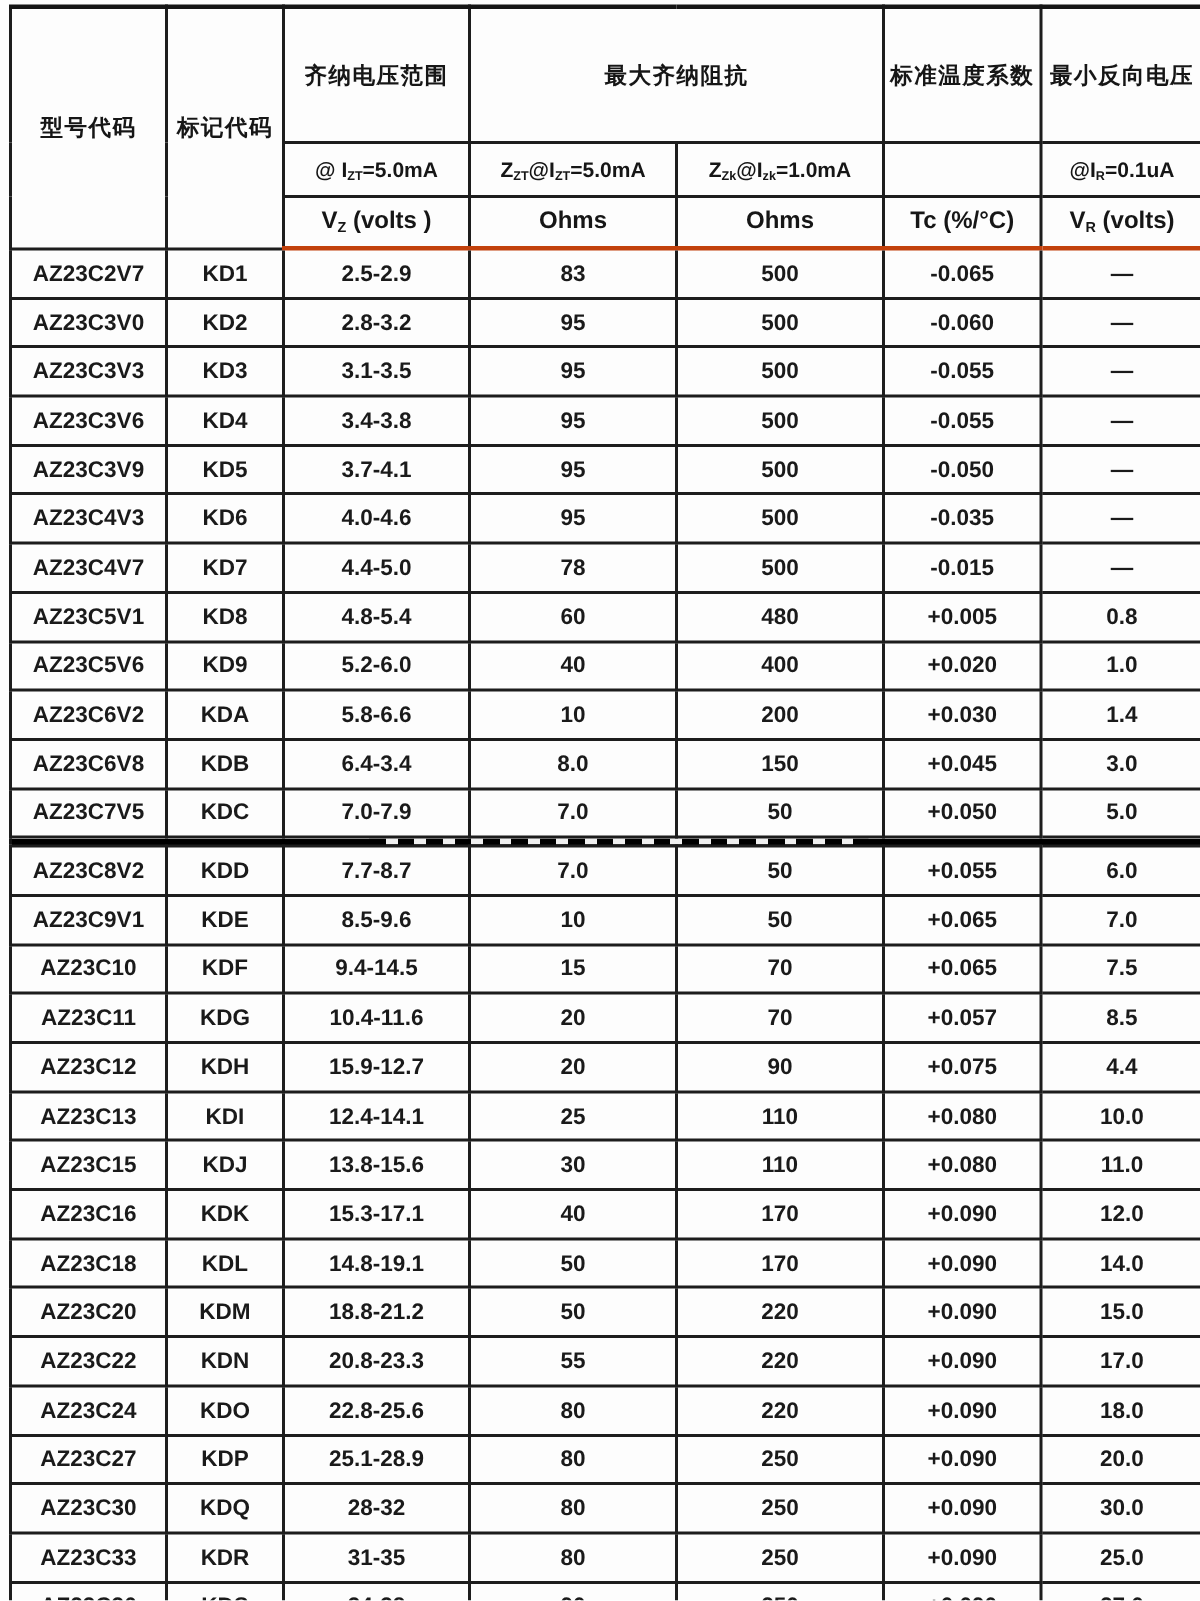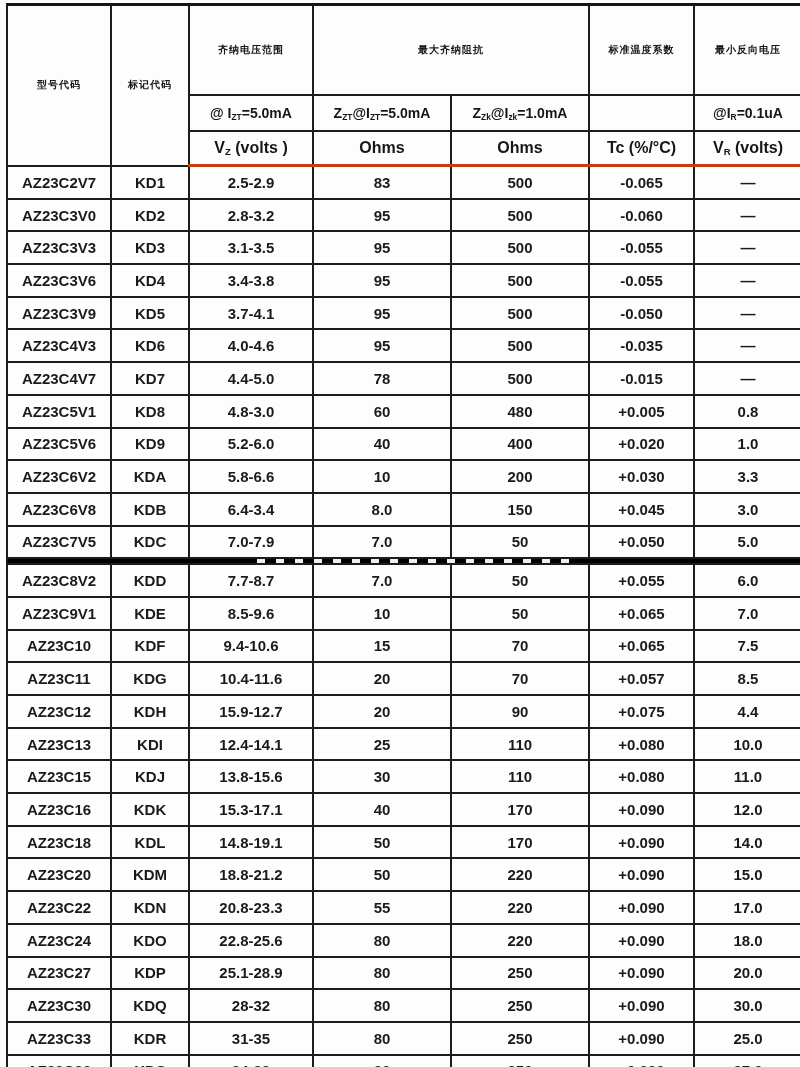--- a/index.html
+++ b/index.html
@@ -31,21 +31,21 @@
     border: 2px solid #1d1d1d;
     text-align: center;
     vertical-align: middle;
     padding: 0;
     overflow: hidden;
     white-space: nowrap;
   }
   th.no-r, td.no-r { border-right: none; }
   thead tr.r-title th {
     height: 88px;
-    font-size: 10px;
+    font-size: 15px;
     font-weight: bold;
     letter-spacing: 1px;
   }
   thead tr.r-sub1 th {
     height: 34px;
     font-size: 14px;
     font-weight: bold;
   }
   thead tr.r-sub2 th {
     height: 32px;
@@ -176,21 +176,21 @@
           <td>KD7</td>
           <td>4.4-5.0</td>
           <td>78</td>
           <td>500</td>
           <td>-0.015</td>
           <td class="no-r">—</td>
         </tr>
         <tr>
           <td>AZ23C5V1</td>
           <td>KD8</td>
-          <td>4.8-3.0</td>
+          <td>4.8-5.4</td>
           <td>60</td>
           <td>480</td>
           <td>+0.005</td>
           <td class="no-r">0.8</td>
         </tr>
         <tr>
           <td>AZ23C5V6</td>
           <td>KD9</td>
           <td>5.2-6.0</td>
           <td>40</td>
@@ -198,21 +198,21 @@
           <td>+0.020</td>
           <td class="no-r">1.0</td>
         </tr>
         <tr>
           <td>AZ23C6V2</td>
           <td>KDA</td>
           <td>5.8-6.6</td>
           <td>10</td>
           <td>200</td>
           <td>+0.030</td>
-          <td class="no-r">3.3</td>
+          <td class="no-r">1.4</td>
         </tr>
         <tr>
           <td>AZ23C6V8</td>
           <td>KDB</td>
           <td>6.4-3.4</td>
           <td>8.0</td>
           <td>150</td>
           <td>+0.045</td>
           <td class="no-r">3.0</td>
         </tr>
@@ -244,21 +244,21 @@
           <td>KDE</td>
           <td>8.5-9.6</td>
           <td>10</td>
           <td>50</td>
           <td>+0.065</td>
           <td class="no-r">7.0</td>
         </tr>
         <tr>
           <td>AZ23C10</td>
           <td>KDF</td>
-          <td>9.4-10.6</td>
+          <td>9.4-14.5</td>
           <td>15</td>
           <td>70</td>
           <td>+0.065</td>
           <td class="no-r">7.5</td>
         </tr>
         <tr>
           <td>AZ23C11</td>
           <td>KDG</td>
           <td>10.4-11.6</td>
           <td>20</td>

